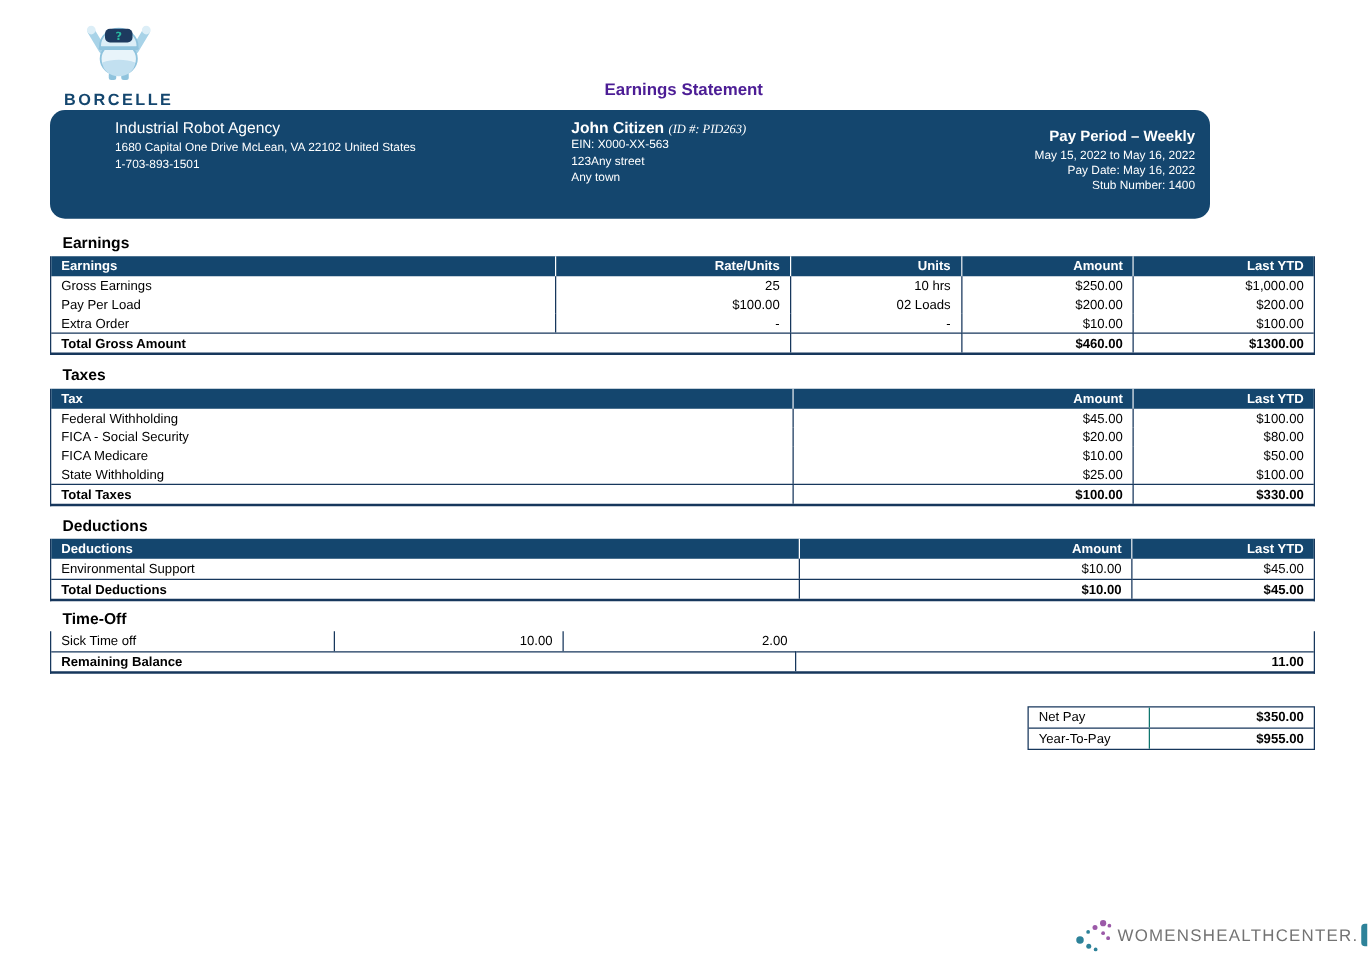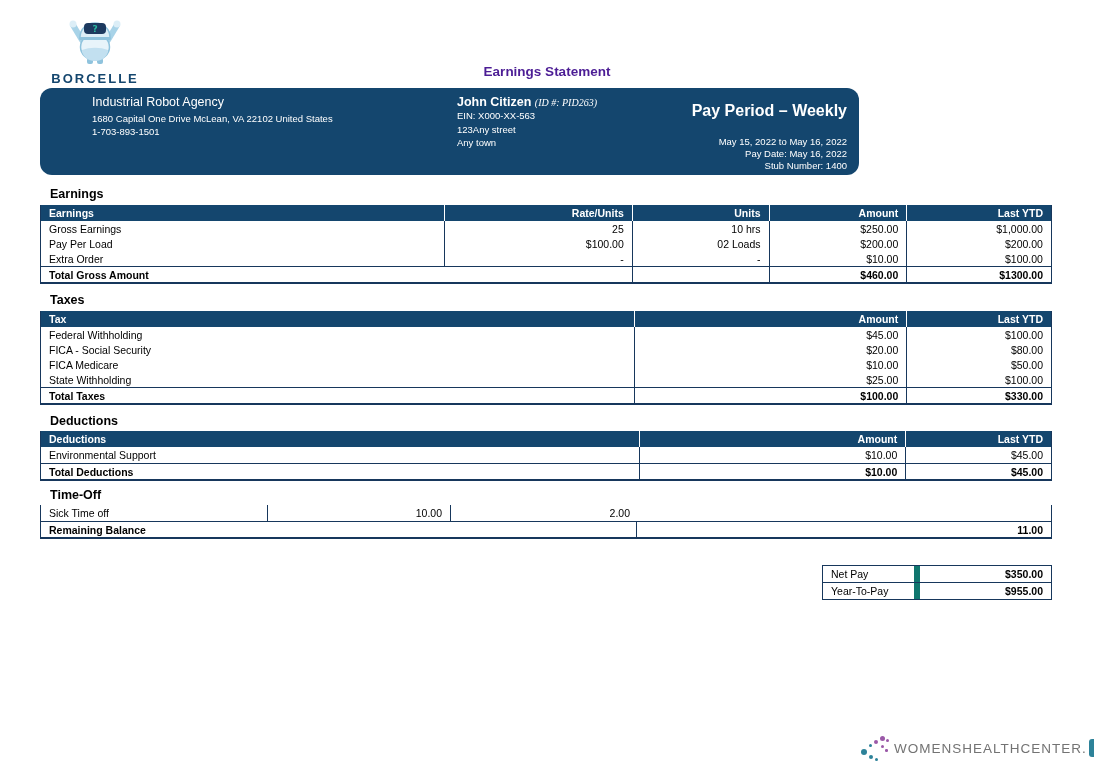--- a/index.html
+++ b/index.html
@@ -9,31 +9,31 @@
   
   .brand{position:absolute;left:50px;top:10px;width:90px;text-align:center;}
   .brand-name{font-size:13px;font-weight:bold;color:#14466e;letter-spacing:2px;margin-top:1px;}
   .brand-tagline{font-size:5px;color:#7fb5d4;letter-spacing:3px;font-weight:bold;margin-top:2px;}
 
   
   .doc-title{position:absolute;left:0;top:64px;width:1094px;text-align:center;
     font-size:13.5px;font-weight:bold;color:#4c1d95;}
 
   
-  .band{position:absolute;left:40px;top:88px;width:819px;height:87px;background:#14466e;
+  .band{position:absolute;left:40px;top:88px;width:928px;height:87px;background:#14466e;
     border-radius:12px;color:#fff;}
   .band .company{position:absolute;left:52px;top:7px;}
   .company-name{font-size:12.5px;margin-bottom:3px;}
   .company-line{font-size:9.5px;line-height:13px;}
   .band .employee{position:absolute;left:417px;top:7px;}
   .employee-name{font-size:12.5px;font-weight:bold;}
   .employee-id{font-size:10px;font-style:italic;font-weight:normal;font-family:Liberation Serif, serif;}
   .employee-line{font-size:9.5px;line-height:13.5px;}
   .band .payperiod{position:absolute;right:12px;top:14px;text-align:right;}
-  .payperiod-title{font-size:16px;font-weight:bold;margin-bottom:16px;}
+  .payperiod-title{font-size:12px;font-weight:bold;margin-bottom:3px;}
   .payperiod-line{font-size:9.5px;line-height:12px;}
 
   
   .section-title{position:absolute;left:50px;font-size:12.5px;font-weight:bold;color:#000;}
   .tbl{position:absolute;left:40px;width:1012px;border:1px solid #17375c;border-top:none;
     border-bottom-width:2px;box-sizing:border-box;font-size:10.5px;}
   .row{display:flex;}
   .cell{display:flex;align-items:center;padding:0 8px;box-sizing:border-box;
     border-right:1px solid #17375c;overflow:hidden;white-space:nowrap;}
   .cell:last-child{border-right:none;}
@@ -54,21 +54,21 @@
   
   .ot-c1{width:227px;} .ot-c2{width:183px;} .ot-c3{width:187px;} .ot-c4{width:415px;}
   .ot-span13{width:597px;}
 
   
   .summary{position:absolute;left:822px;top:565px;width:230px;border:1px solid #17375c;
     box-sizing:border-box;font-size:10.5px;}
   .summary .row{border-bottom:1px solid #17375c;}
   .summary .row:last-child{border-bottom:none;}
   .sum-label{width:98px;height:16px;display:flex;align-items:center;padding:0 8px;
-    box-sizing:border-box;border-right:6px solid #0f766e;}
+    box-sizing:border-box;border-right:1px solid #0f766e;}
   .sum-value{width:132px;height:16px;display:flex;align-items:center;justify-content:flex-end;
     padding:0 8px;box-sizing:border-box;font-weight:bold;}
 
   
   .footer-logo{position:absolute;left:860px;top:733px;display:flex;align-items:center;}
   .dots{position:relative;width:30px;height:30px;margin-right:4px;}
   .dot{position:absolute;border-radius:50%;}
   .footer-brand{font-size:13.5px;letter-spacing:1px;color:#737373;}
   .footer-badge{display:inline-block;margin-left:2px;background:#2d8299;color:#fff;
     font-size:12.5px;font-weight:bold;padding:2px 5px;border-radius:3px;letter-spacing:1px;}

